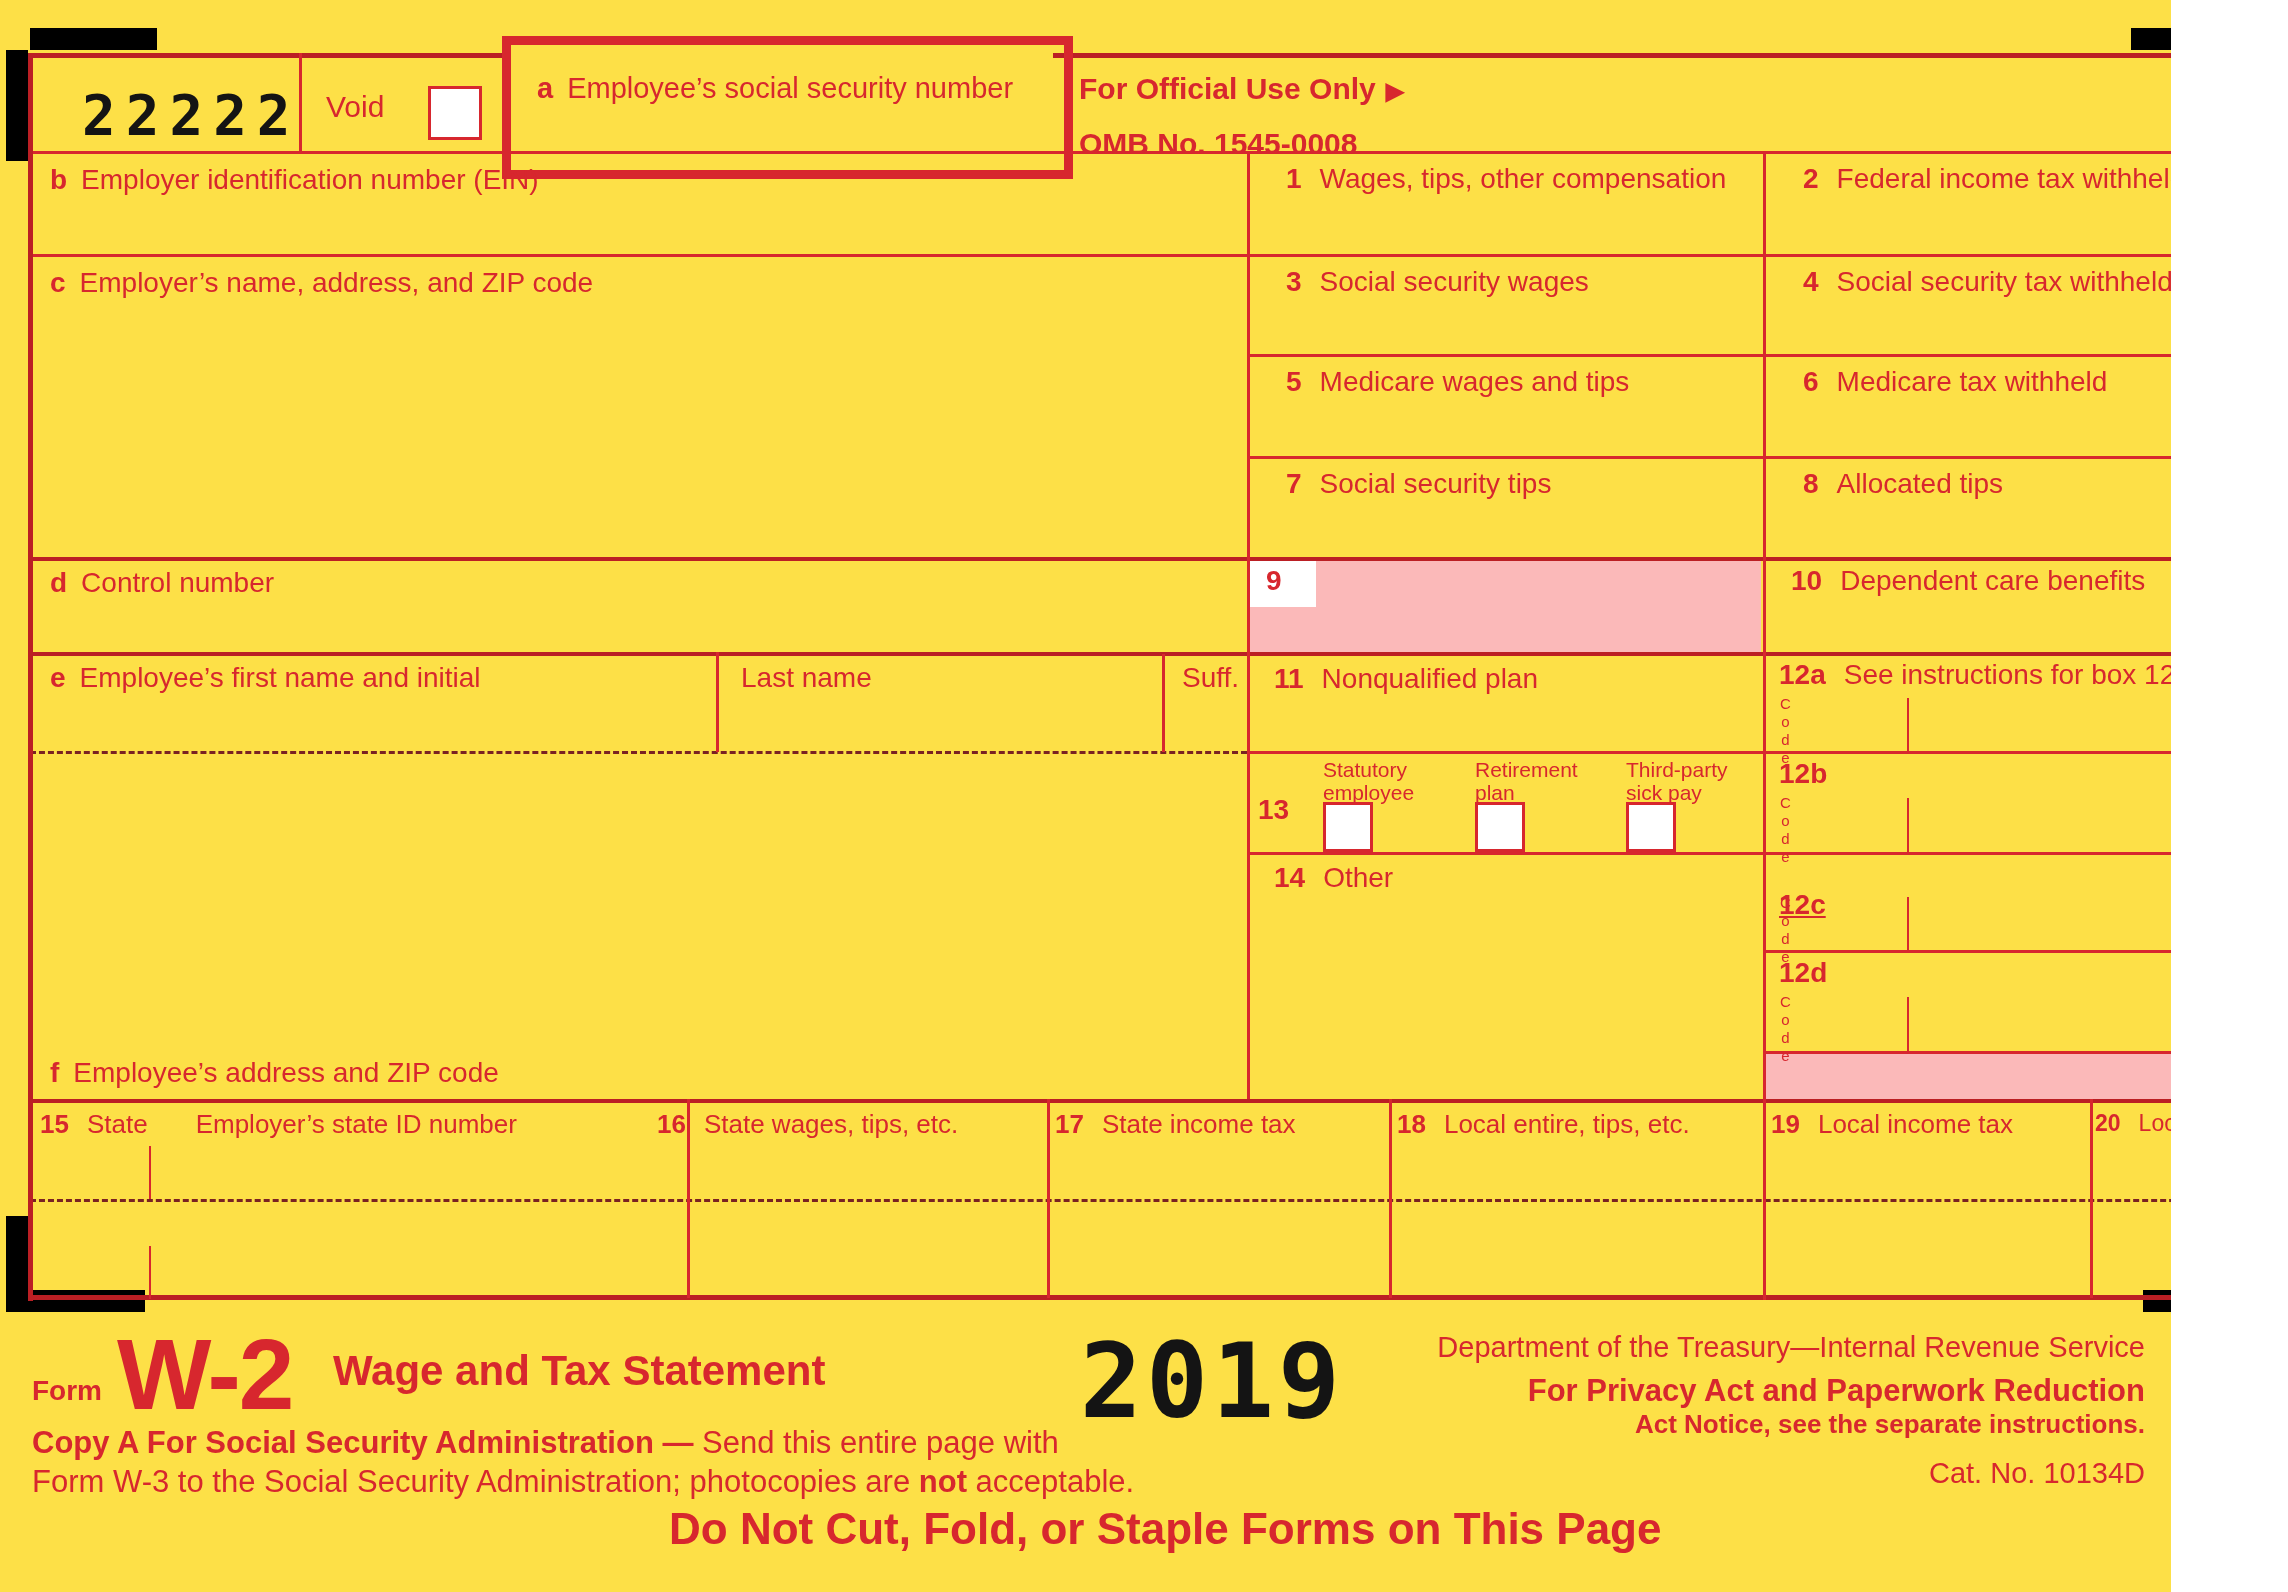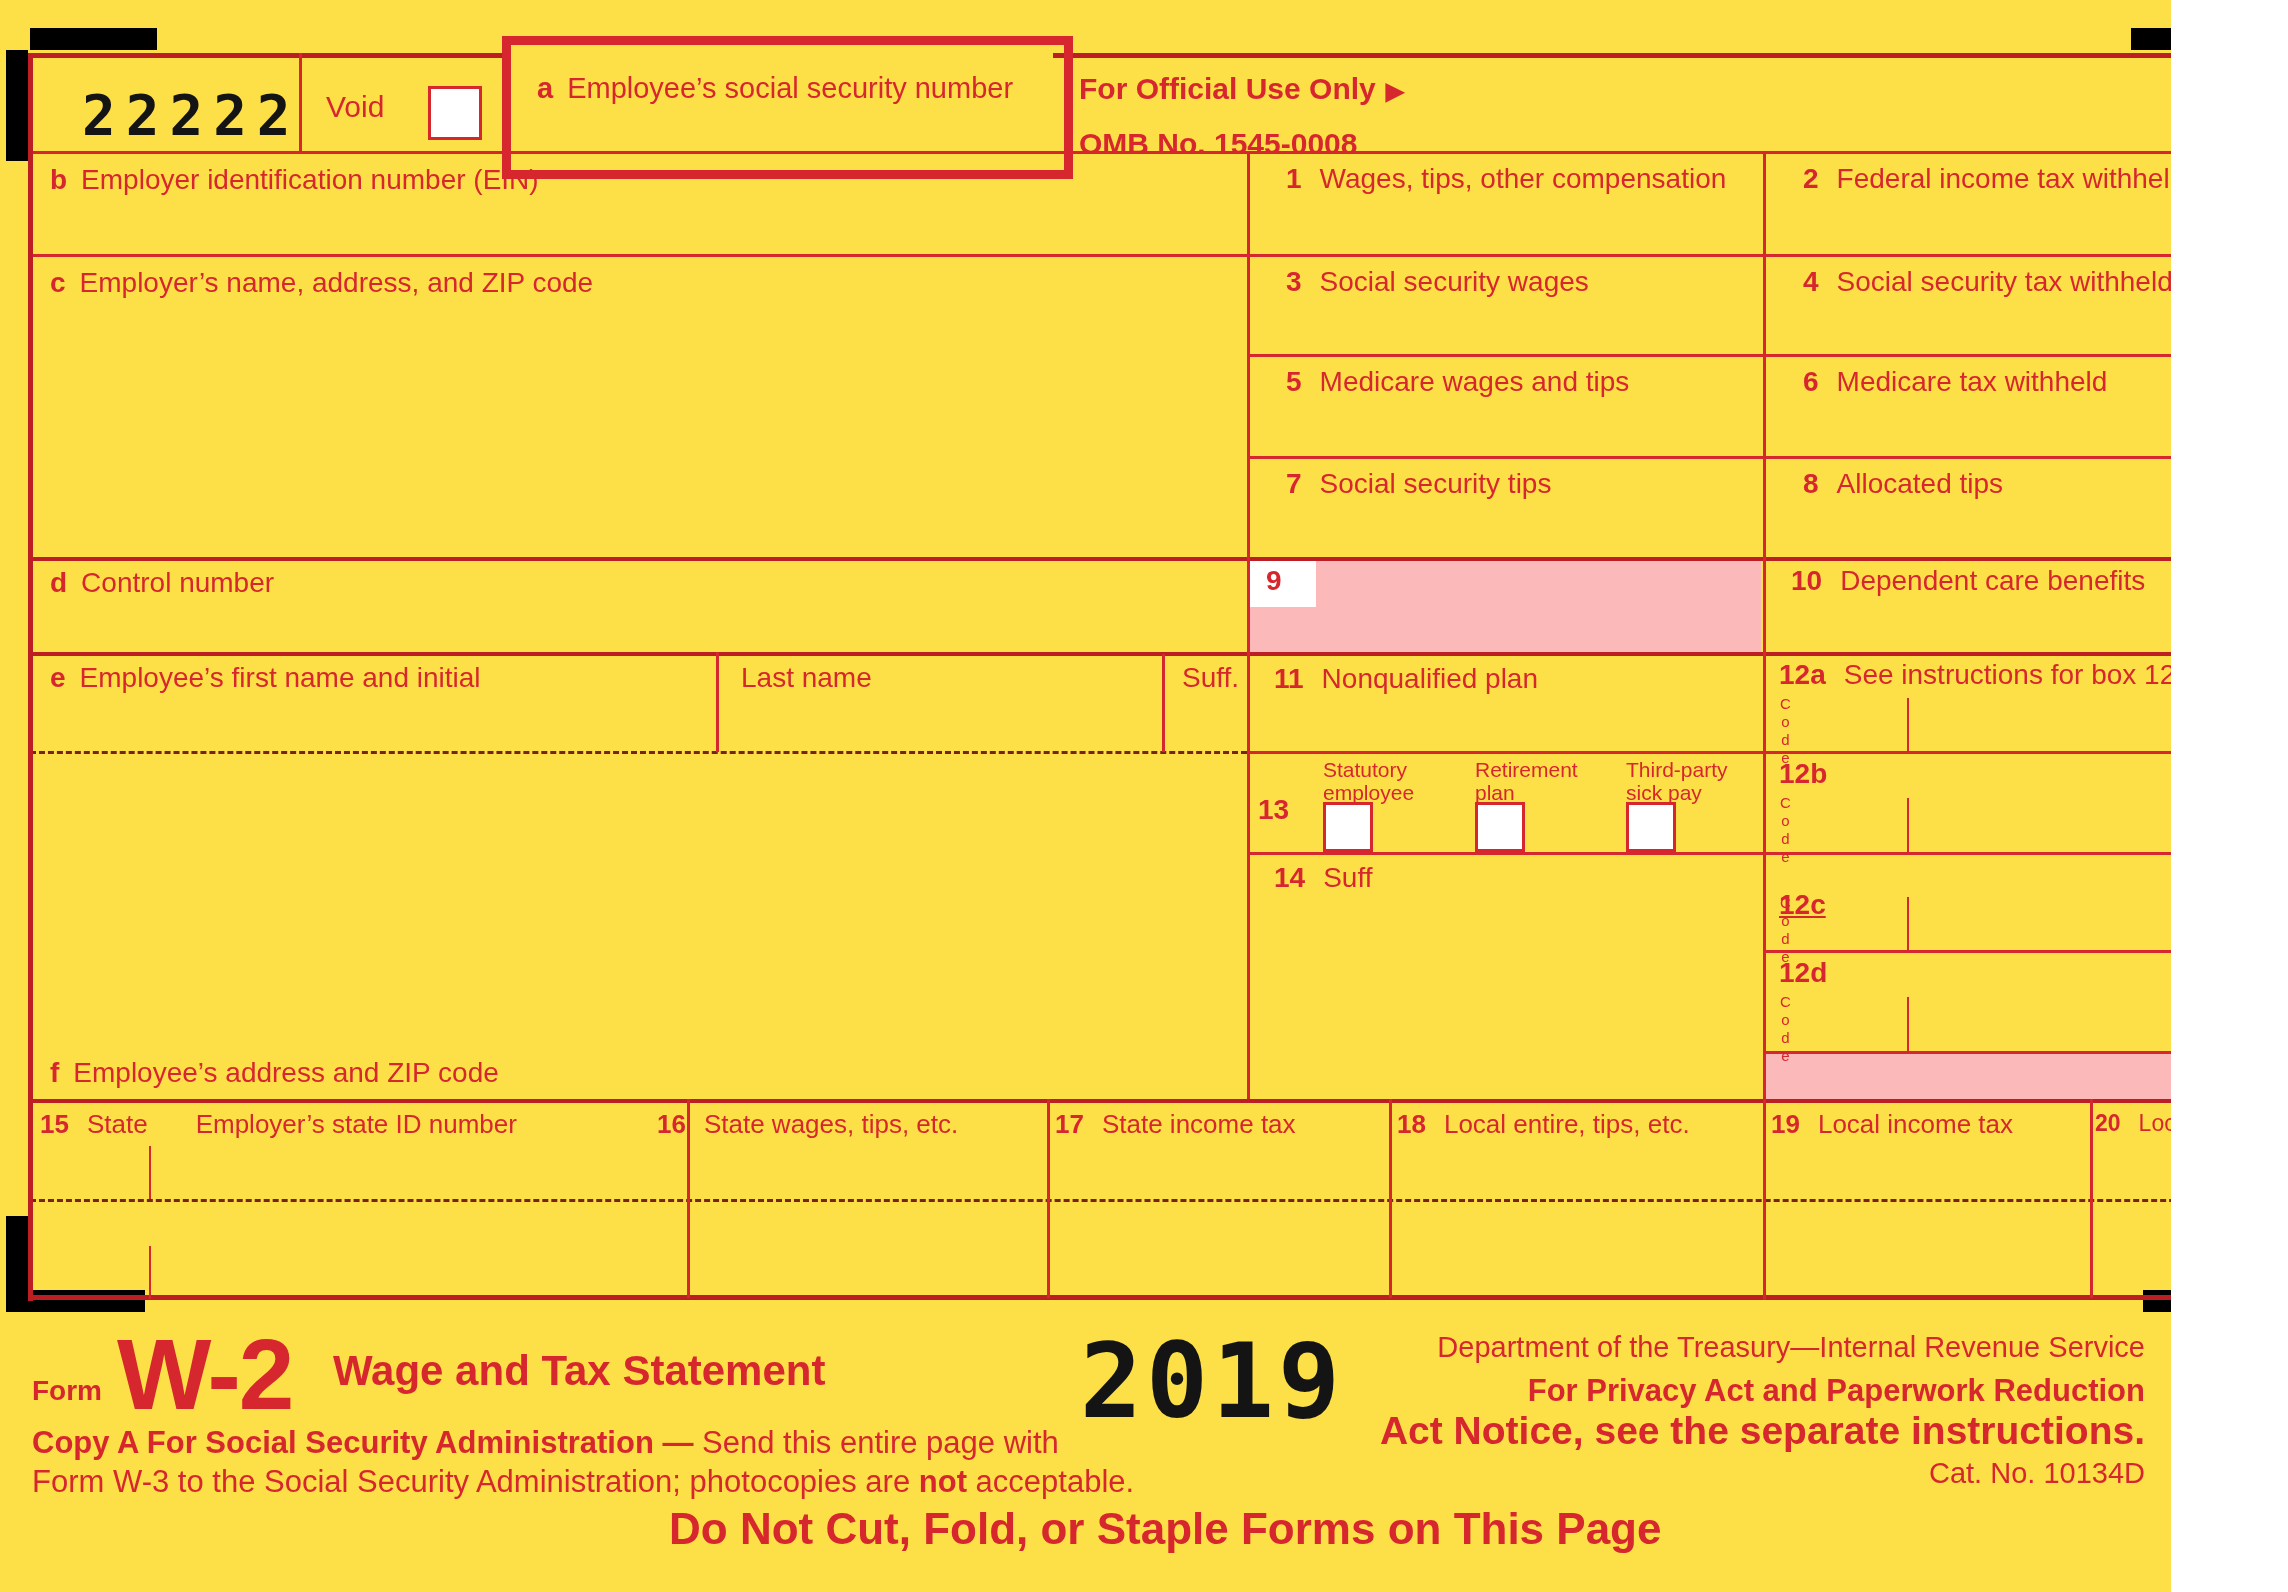--- a/index.html
+++ b/index.html
@@ -152,21 +152,21 @@
   <div class="lbl" style="left:1266px;top:565px;">
     <span class="num">9</span>
   </div>
   <div class="lbl" style="left:1791px;top:565px;">
     <span class="num">10</span><span>Dependent care benefits</span>
   </div>
   <div class="lbl" style="left:1274px;top:663px;">
     <span class="num">11</span><span>Nonqualified plan</span>
   </div>
   <div class="lbl" style="left:1274px;top:862px;">
-    <span class="num">14</span><span>Suff</span>
+    <span class="num">14</span><span>Other</span>
   </div>
 
   <div class="lbl" style="left:1258px;top:794px;text-align:right;">
     <span class="num">13</span>
   </div>
   <div class="sub13" style="left:1323px;top:758px;">Statutory
 employee</div>
   <div class="sub13" style="left:1475px;top:758px;">Retirement
 plan</div>
   <div class="sub13" style="left:1626px;top:758px;">Third-party
@@ -222,17 +222,17 @@
   <div class="footer-red" style="left:32px;top:1425px;font-size:31px;">
     <span class="b">Copy A For Social Security Administration —</span><span> Send this entire page with</span>
   </div>
   <div class="footer-red" style="left:32px;top:1464px;font-size:31px;">
     <span>Form W-3 to the Social Security Administration; photocopies are </span><span class="b">not</span><span> acceptable.</span>
   </div>
   <div class="footer-red b" style="left:669px;top:1504px;font-size:44px;">Do Not Cut, Fold, or Staple Forms on This Page</div>
 
   <div class="footer-red rt" style="right:26px;top:1331px;font-size:29px;">Department of the Treasury—Internal Revenue Service</div>
   <div class="footer-red rt b" style="right:26px;top:1373px;font-size:31px;">For Privacy Act and Paperwork Reduction</div>
-  <div class="footer-red rt b" style="right:26px;top:1409px;font-size:39px;text-align:right;">Act Notice, see the separate instructions.</div>
+  <div class="footer-red rt b" style="right:26px;top:1409px;font-size:26px;text-align:right;">Act Notice, see the separate instructions.</div>
   <div class="footer-red rt" style="right:26px;top:1457px;font-size:29px;">Cat. No. 10134D</div>
 
 </div>
 
 
 </body></html>

